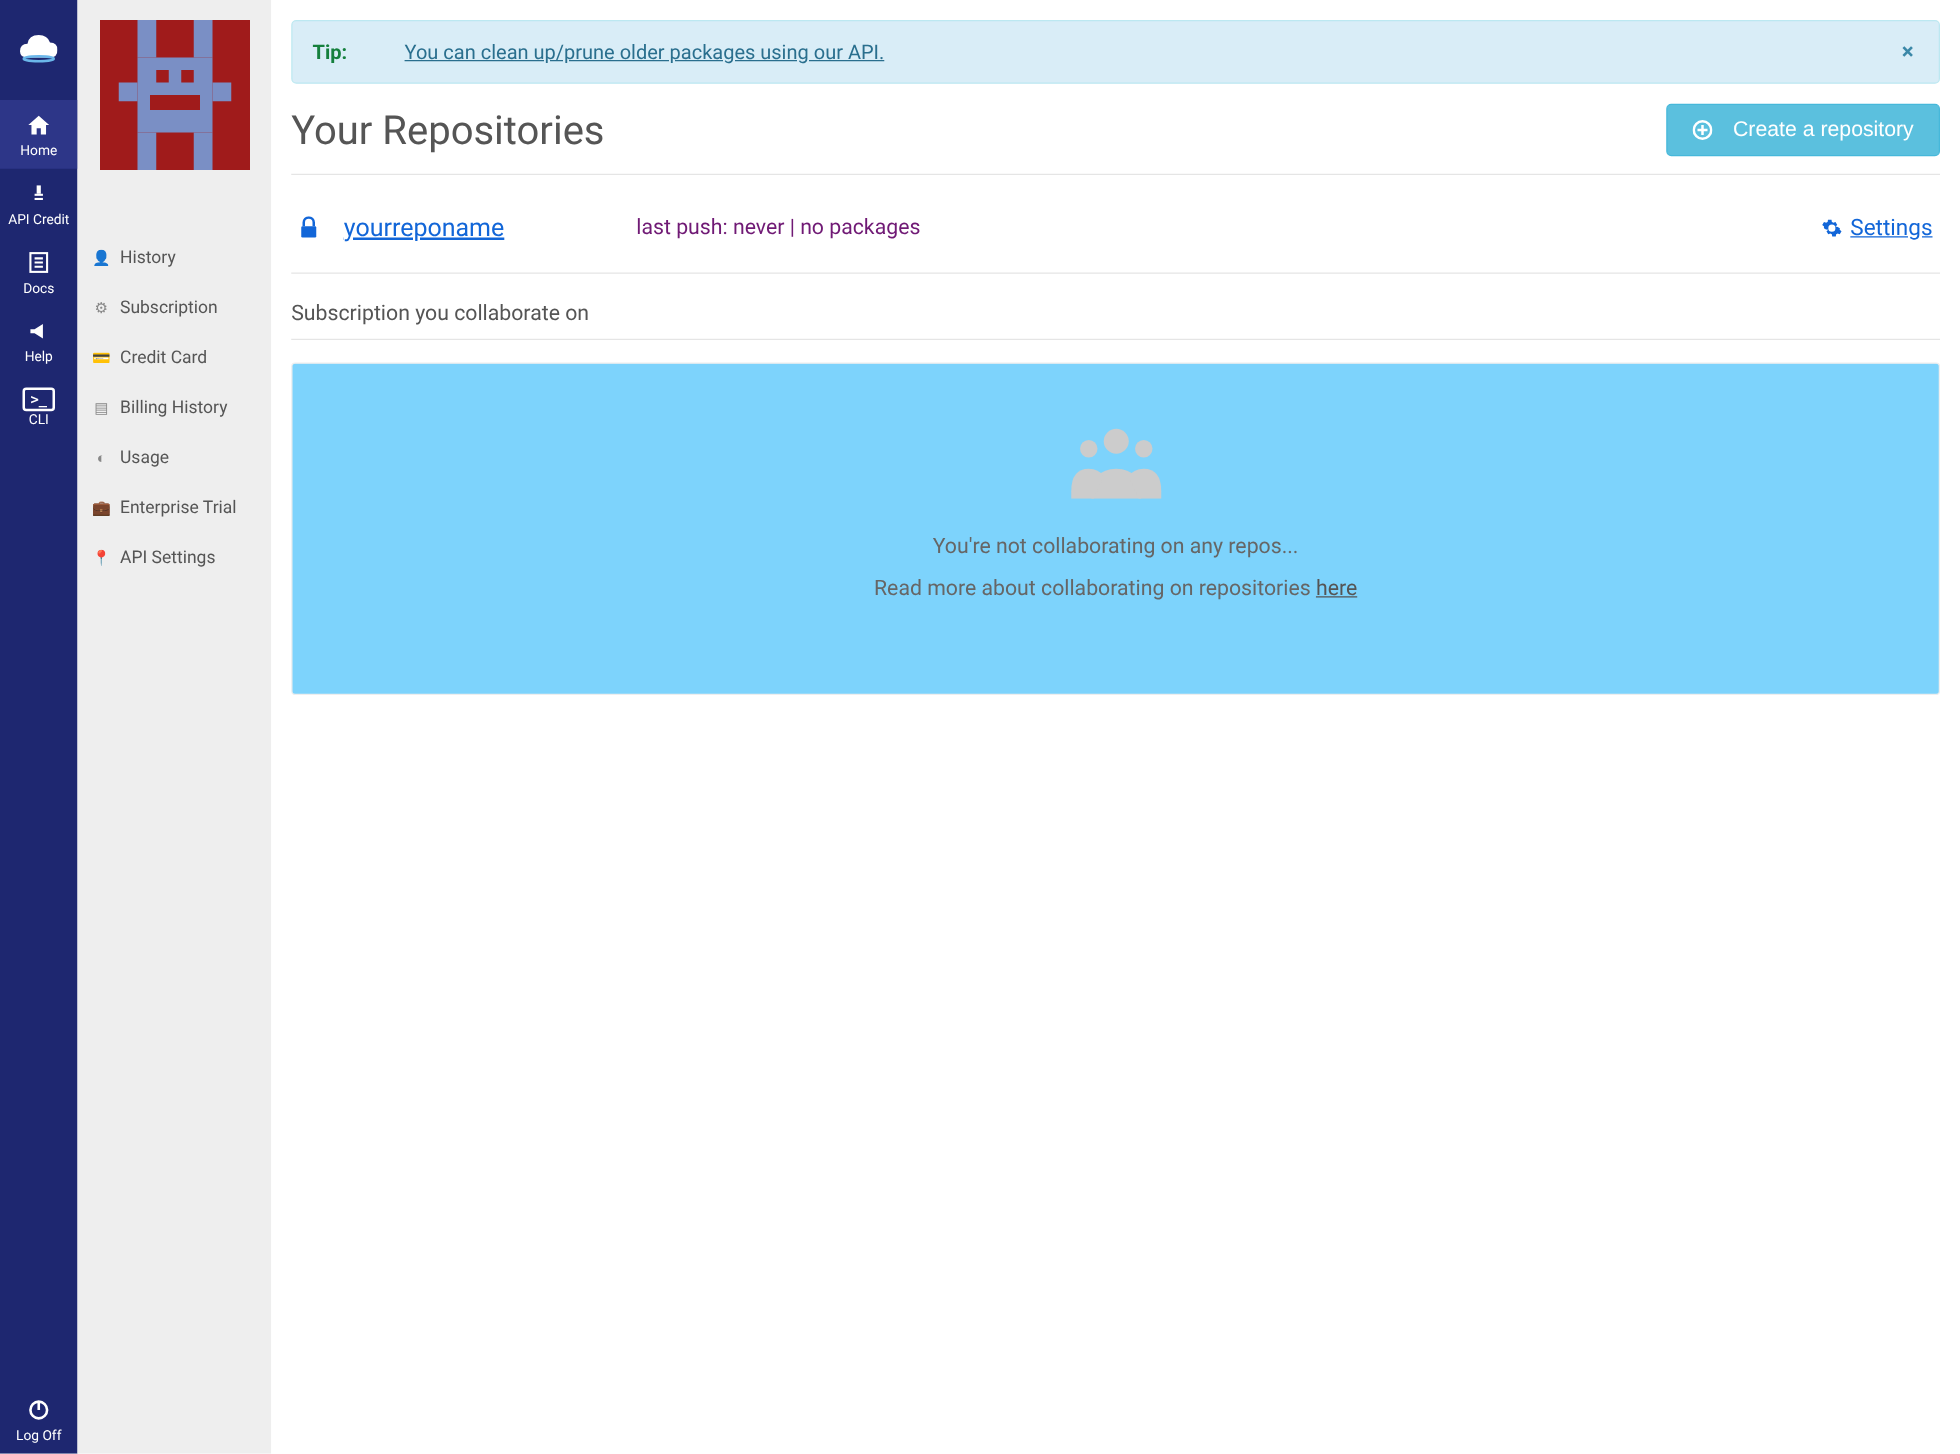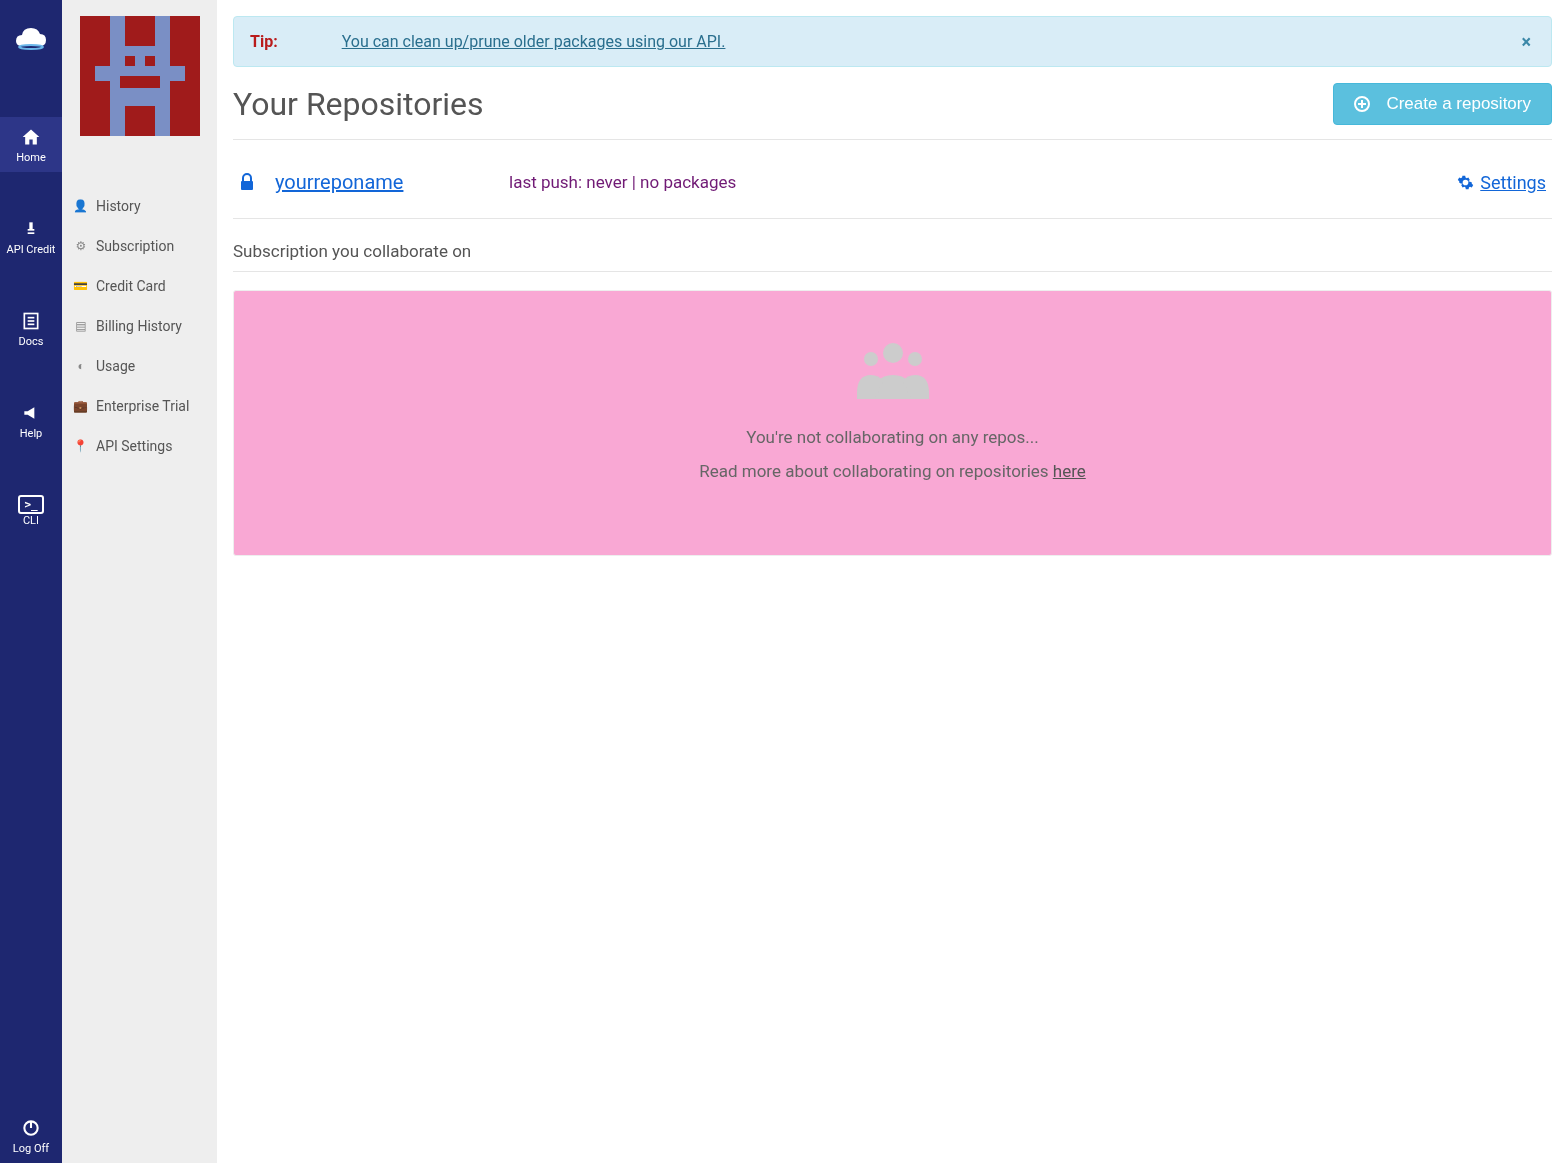--- a/index.html
+++ b/index.html
@@ -27,21 +27,20 @@
     }
     .nav-rail .nav-item {
       display: flex;
       flex-direction: column;
       align-items: center;
       padding: 10px 0 8px;
       cursor: pointer;
       color: #fff;
       font-size: 11px;
       text-align: center;
-      margin-top: 37px;
     }
     .nav-rail .nav-item.active {
       background: #2d3688;
     }
     .nav-rail .nav-item svg, .nav-rail .nav-item .icon-box {
       width: 20px;
       height: 20px;
       margin-bottom: 4px;
     }
     .nav-rail .spacer { flex: 1; }
@@ -91,21 +90,21 @@
     .alert {
       background: #d9edf7;
       border: 1px solid #bce8f1;
       border-radius: 4px;
       padding: 14px 16px;
       display: flex;
       align-items: center;
       margin-bottom: 16px;
       color: #31708f;
     }
-    .alert .tip-label { font-weight: 700; margin-right: 20px; color: #b91c1c;}
+    .alert .tip-label { font-weight: 700; margin-right: 2px; color: #15803d;}
     .alert a { color: #2a6f8e; text-decoration: underline; margin-left: 44px; }
     .alert .close {
       margin-left: auto;
       color: #3b88a8;
       cursor: pointer;
       font-size: 18px;
       font-weight: 700;
       padding: 0 4px;
     }
     .page-header {
@@ -166,21 +165,21 @@
     }
     .subheading {
       margin-top: 22px;
       color: #555;
       font-size: 17px;
       padding-bottom: 10px;
       border-bottom: 1px solid #e5e5e5;
     }
     .collab-box {
       margin-top: 18px;
-      background: #f9a8d4;
+      background: #7dd3fc;
       border: 1px solid #eee;
       border-radius: 3px;
       padding: 50px 4px 60px;
       text-align: center;
       color: #666;
     }
     .collab-box .people-icon {
       color: #ccc;
       margin-bottom: 24px;
     }

